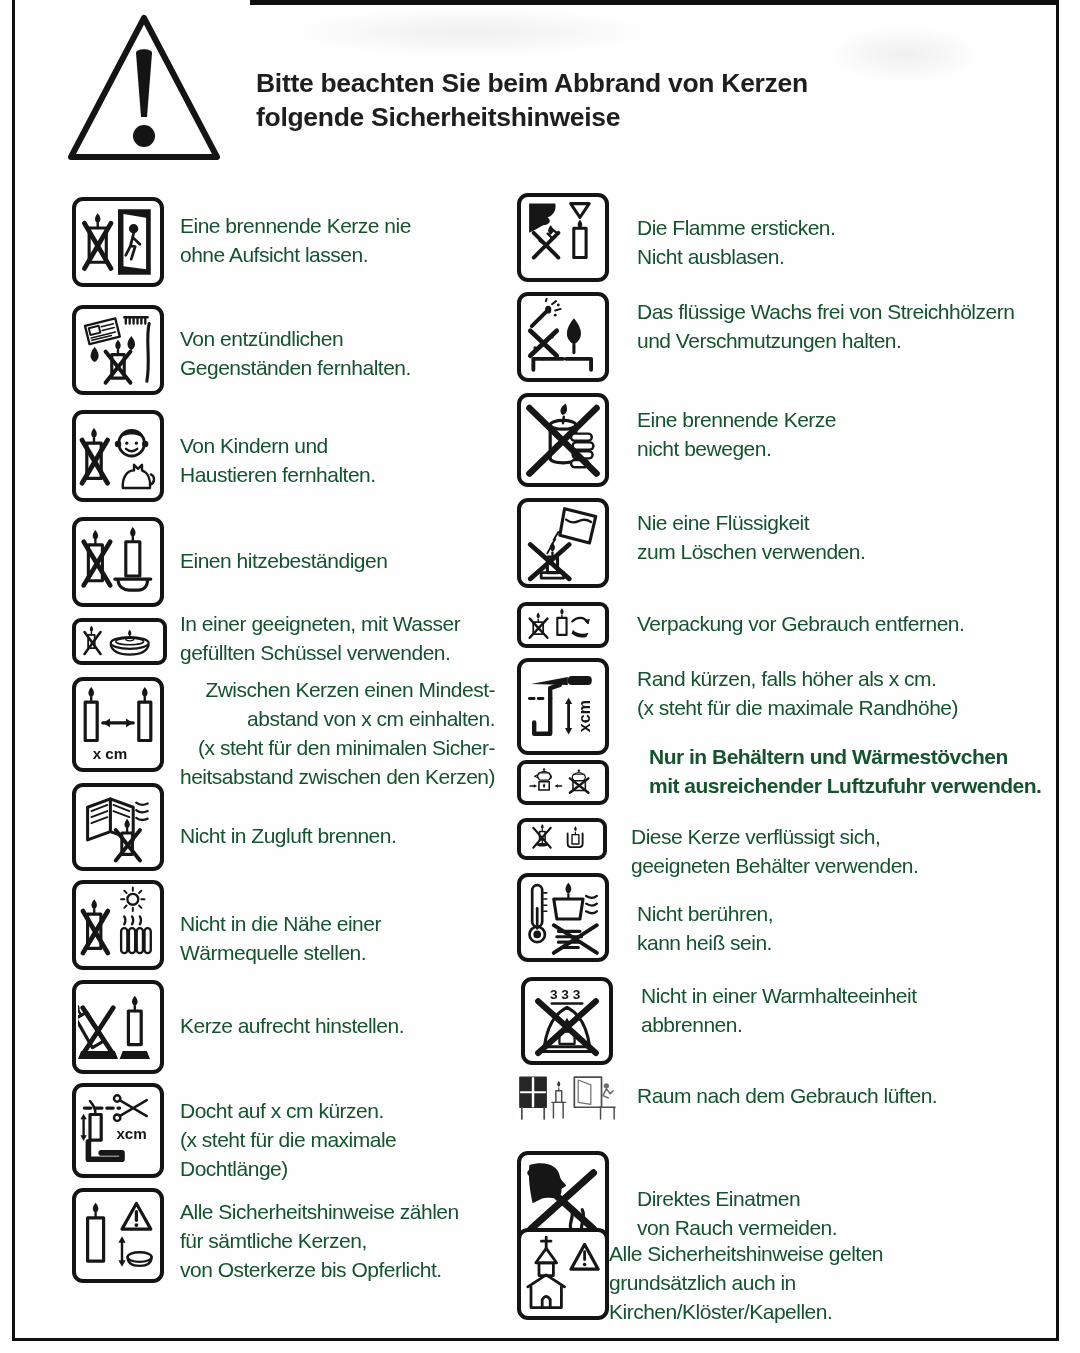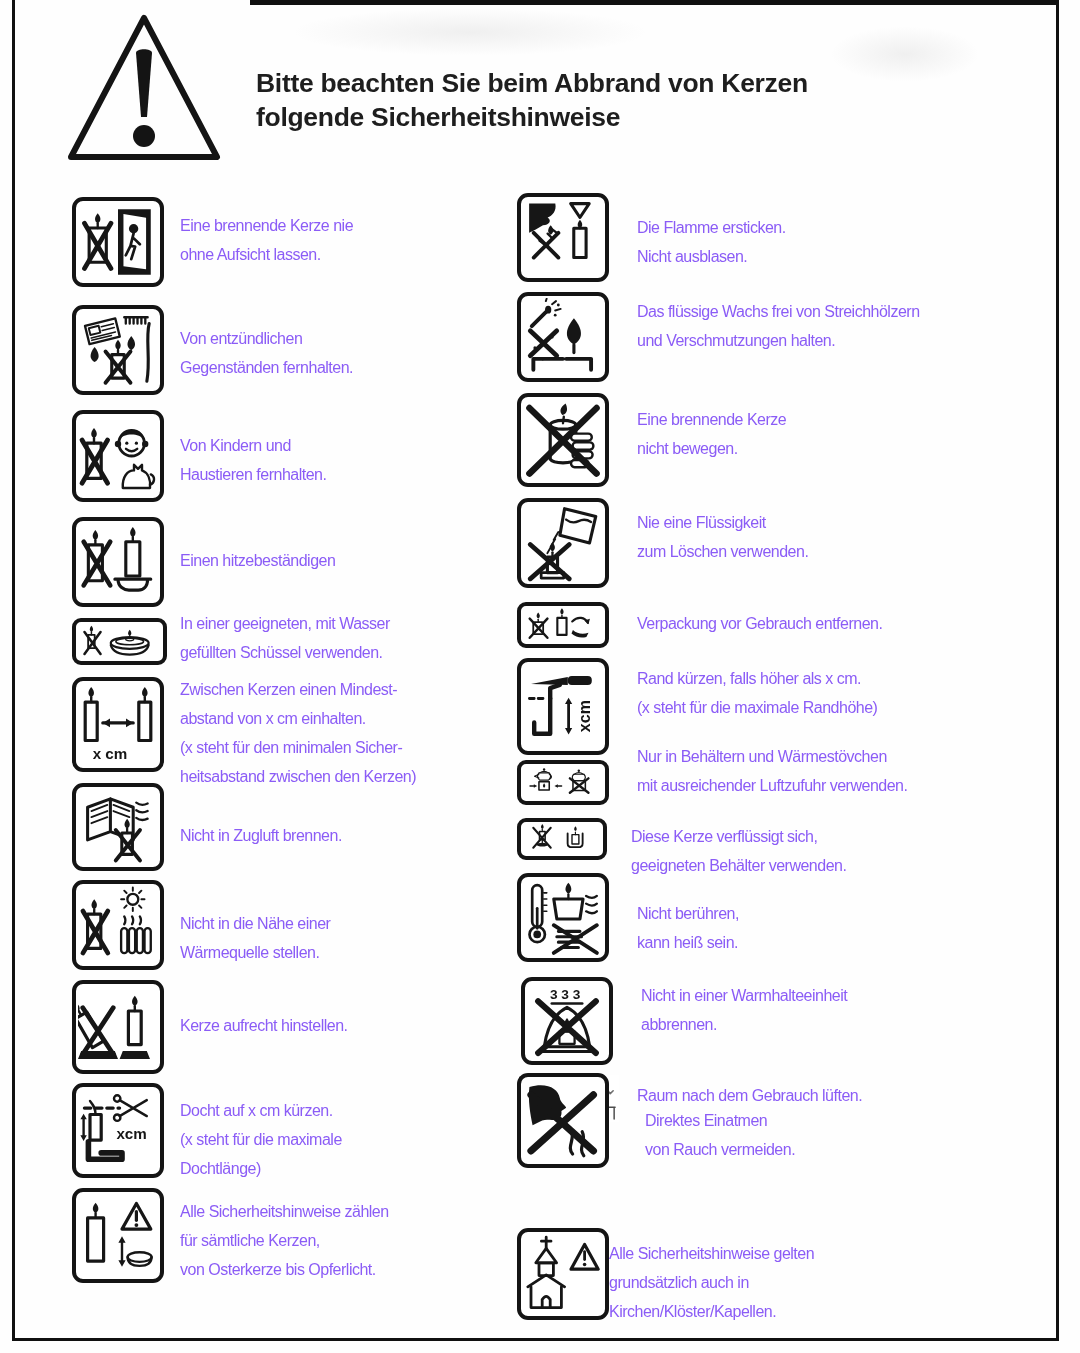--- a/index.html
+++ b/index.html
@@ -22,21 +22,21 @@
          font-size:26.5px;line-height:34px;letter-spacing:-0.3px;}
   .title .tl{white-space:nowrap;}
 
   .row{position:absolute;display:flex;align-items:center;}
   .iconwrap{flex:none;display:flex;align-items:center;justify-content:center;
             border:4px solid #141414;border-radius:11px;background:#fff;box-sizing:border-box;padding:2px;}
   .iconwrap.wide{border-radius:9px;}
   .iconwrap.plain{border:none;border-radius:0;padding:0;}
   .iconwrap svg{width:100%;height:100%;display:block;}
   .txt{display:flex;flex-direction:column;justify-content:center;}
-  .ln{font-size:16px;line-height:29px;color:#8b5cf6;white-space:nowrap;letter-spacing:-0.5px;}
+  .ln{font-size:21px;line-height:29px;color:#14532d;white-space:nowrap;letter-spacing:-0.5px;}
 </style>
 </head>
 <body>
 
 <div class="page">
   <div class="frame f-top"></div>
   <div class="frame f-left"></div>
   <div class="frame f-right"></div>
   <div class="frame f-bottom"></div>
   <div class="smudge a"></div>
@@ -175,21 +175,21 @@
               <path d="M16.5 3 C21.5 9 20.7 13.5 16.5 16 C12.3 13.5 11.5 9 16.5 3Z" fill="#161616" stroke="none"></path> 
               <rect x="76" y="22" width="15" height="48" fill="#fff" stroke-width="4"></rect>
               <line x1="83.5" y1="22" x2="83.5" y2="16" stroke-width="3"></line>
               <path d="M83.5 3 C88.5 9 87.7 13.5 83.5 16 C79.3 13.5 78.5 9 83.5 3Z" fill="#161616" stroke="none"></path>
    <line x1="31" y1="48" x2="69" y2="48" stroke-width="4"></line>
    <path d="M31 48 l9 -5.5 v11 z M69 48 l-9 -5.5 v11 z" fill="#161616" stroke="none"></path>
    <text x="40" y="93" fill="#161616" stroke="none" font-family="'Liberation Sans',sans-serif" font-weight="bold" font-size="19" text-anchor="middle">x cm</text>
             </g>
           </svg>
         </div>
-        <div class="txt" style="margin-left: 16px; transform: translateY(8px);">
+        <div class="txt" style="margin-left: 16px; transform: translateY(8px); text-align: right;">
           <div class="ln">Zwischen Kerzen einen Mindest-</div>
           <div class="ln">abstand von x cm einhalten.</div>
           <div class="ln">(x steht für den minimalen Sicher-</div>
           <div class="ln">heitsabstand zwischen den Kerzen)</div>
         </div>
       </div>
       <div class="row" style="left: 72px; top: 783px; height: 88px;">
         <div class="iconwrap sq" style="width: 92px; height: 88px;">
           <svg viewBox="0 0 100 100" preserveAspectRatio="xMidYMid meet">
             <g fill="none" stroke="#161616" stroke-width="4" stroke-linecap="round" stroke-linejoin="round">
@@ -446,21 +446,21 @@
    <line x1="96" y1="58" x2="85" y2="58" stroke-width="4"></line>
               <path d="M85 53 L75 58 L85 63 Z" fill="#161616" stroke="none"></path>
    <circle cx="146" cy="14" r="3.5" fill="#161616" stroke="none"></circle>
    <path d="M133 24 q13 -9 26 0" stroke-width="3.5"></path>
    <path d="M131 24 h30 q9 10 -2 19 h-26 q-11 -9 -2 -19 z" stroke-width="3.5"></path>
    <rect x="129" y="43" width="36" height="28" fill="#fff" stroke-width="4.5"></rect>
    <path d="M120 36 L174 78 M174 36 L120 78" stroke-width="7"></path>
             </g>
           </svg>
         </div>
-        <div class="txt" style="margin-left: 28px; transform: translateY(-12px);">
+        <div class="txt" style="margin-left: 40px; transform: translateY(-12px); font-weight: bold;">
           <div class="ln">Nur in Behältern und Wärmestövchen</div>
           <div class="ln">mit ausreichender Luftzufuhr verwenden.</div>
         </div>
       </div>
       <div class="row" style="left: 517px; top: 818px; height: 42px;">
         <div class="iconwrap wide" style="width: 90px; height: 42px;">
           <svg viewBox="0 0 200 96" preserveAspectRatio="xMidYMid meet">
             <g fill="none" stroke="#161616" stroke-width="5" stroke-linecap="round" stroke-linejoin="round">
               <rect x="28" y="24" width="18" height="26" fill="#fff" stroke-width="5"></rect>
    <line x1="37" y1="24" x2="37" y2="17" stroke-width="3.5"></line>
@@ -540,21 +540,21 @@
    <circle cx="184" cy="22" r="5.5" fill="#6e6e6e" stroke="none"></circle>
    <path d="M184 28 L177 42 M184 28 L192 38 L198 32 M177 42 L188 47" stroke="#6e6e6e" stroke-width="3.2"></path>
    <path d="M170 66 h32 M172 66 V90 M200 66 V90"></path>
             </g>
           </svg>
         </div>
         <div class="txt" style="margin-left: 18px; transform: translateY(-3px);">
           <div class="ln">Raum nach dem Gebrauch lüften.</div>
         </div>
       </div>
-      <div class="row" style="left: 517px; top: 1073px; height: 95px; gap: 8px;">
+      <div class="row" style="left: 517px; top: 1151px; height: 95px;">
         <div class="iconwrap sq" style="width: 92px; height: 95px;">
           <svg viewBox="0 0 100 100" preserveAspectRatio="xMidYMid meet">
             <g fill="none" stroke="#161616" stroke-width="4" stroke-linecap="round" stroke-linejoin="round">
               <path d="M8 8 C30 2 44 10 46 22 C47 28 52 30 54 34 L48 38 C49 44 46 48 40 49 C34 50 30 48 24 50 L12 56 C9 42 6 24 8 8 Z" fill="#161616" stroke="none"></path>
    <path d="M62 92 C54 82 66 74 60 62 M76 94 C68 84 80 76 74 64" stroke-width="4"></path>
    <path d="M10 18 L88 88 M88 18 L10 88" stroke-width="9"></path>
             </g>
           </svg>
         </div>
         <div class="txt" style="margin-left: 28px; transform: translateY(14px);">

